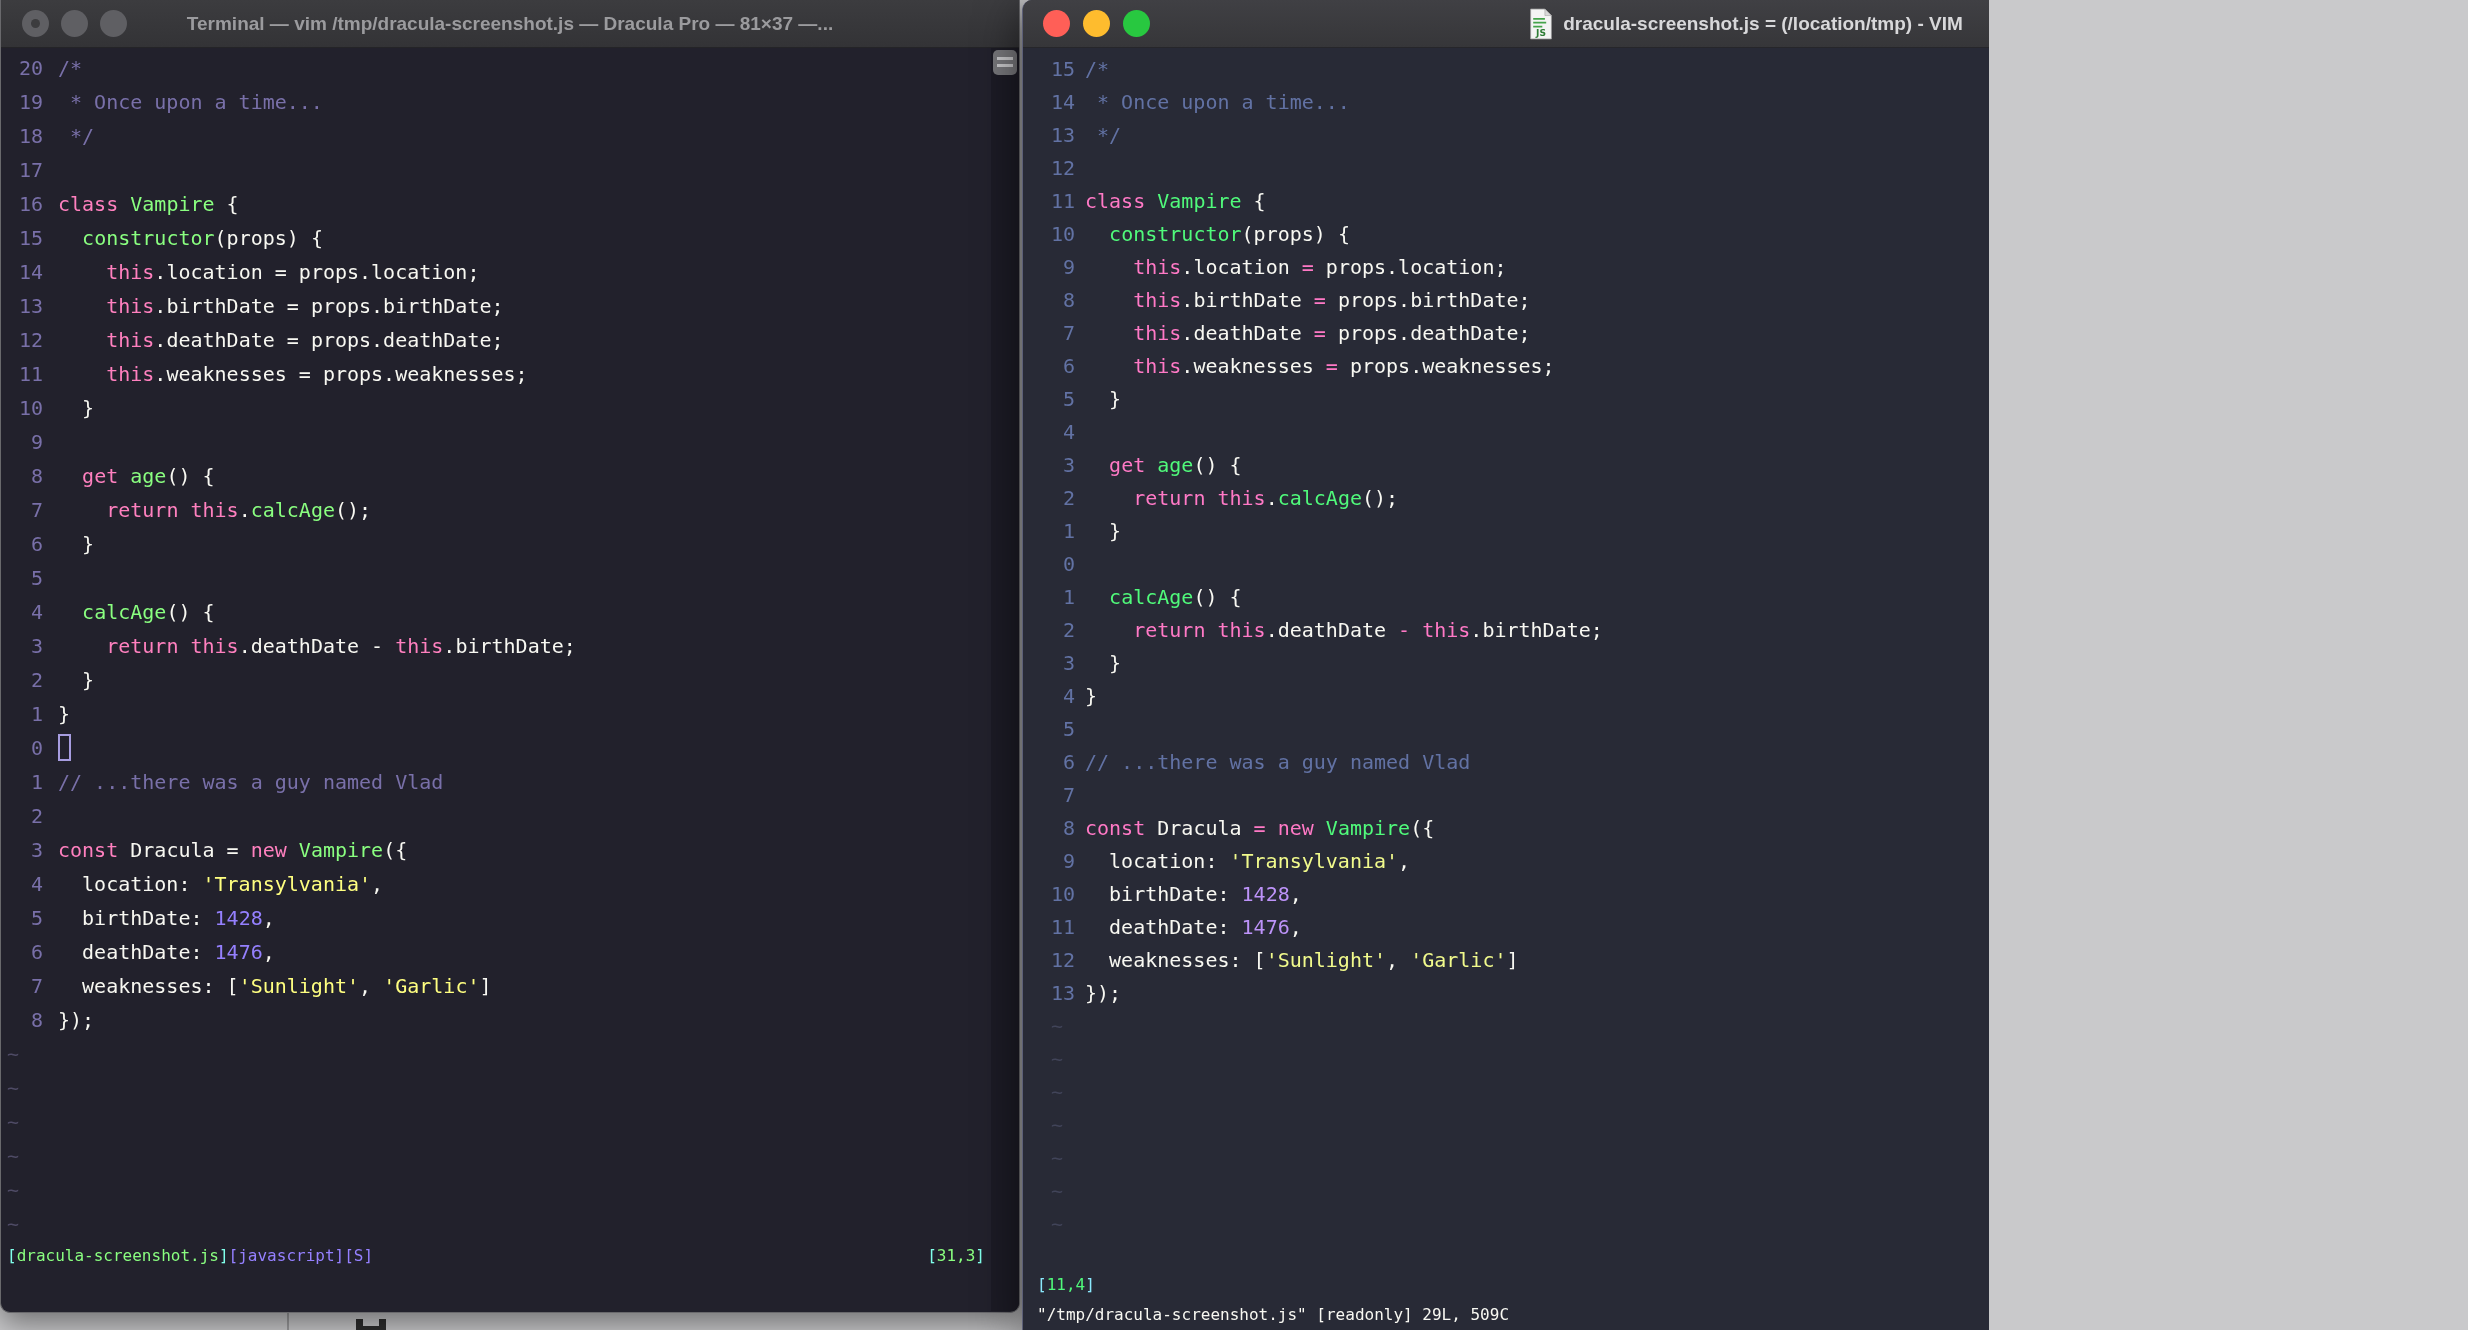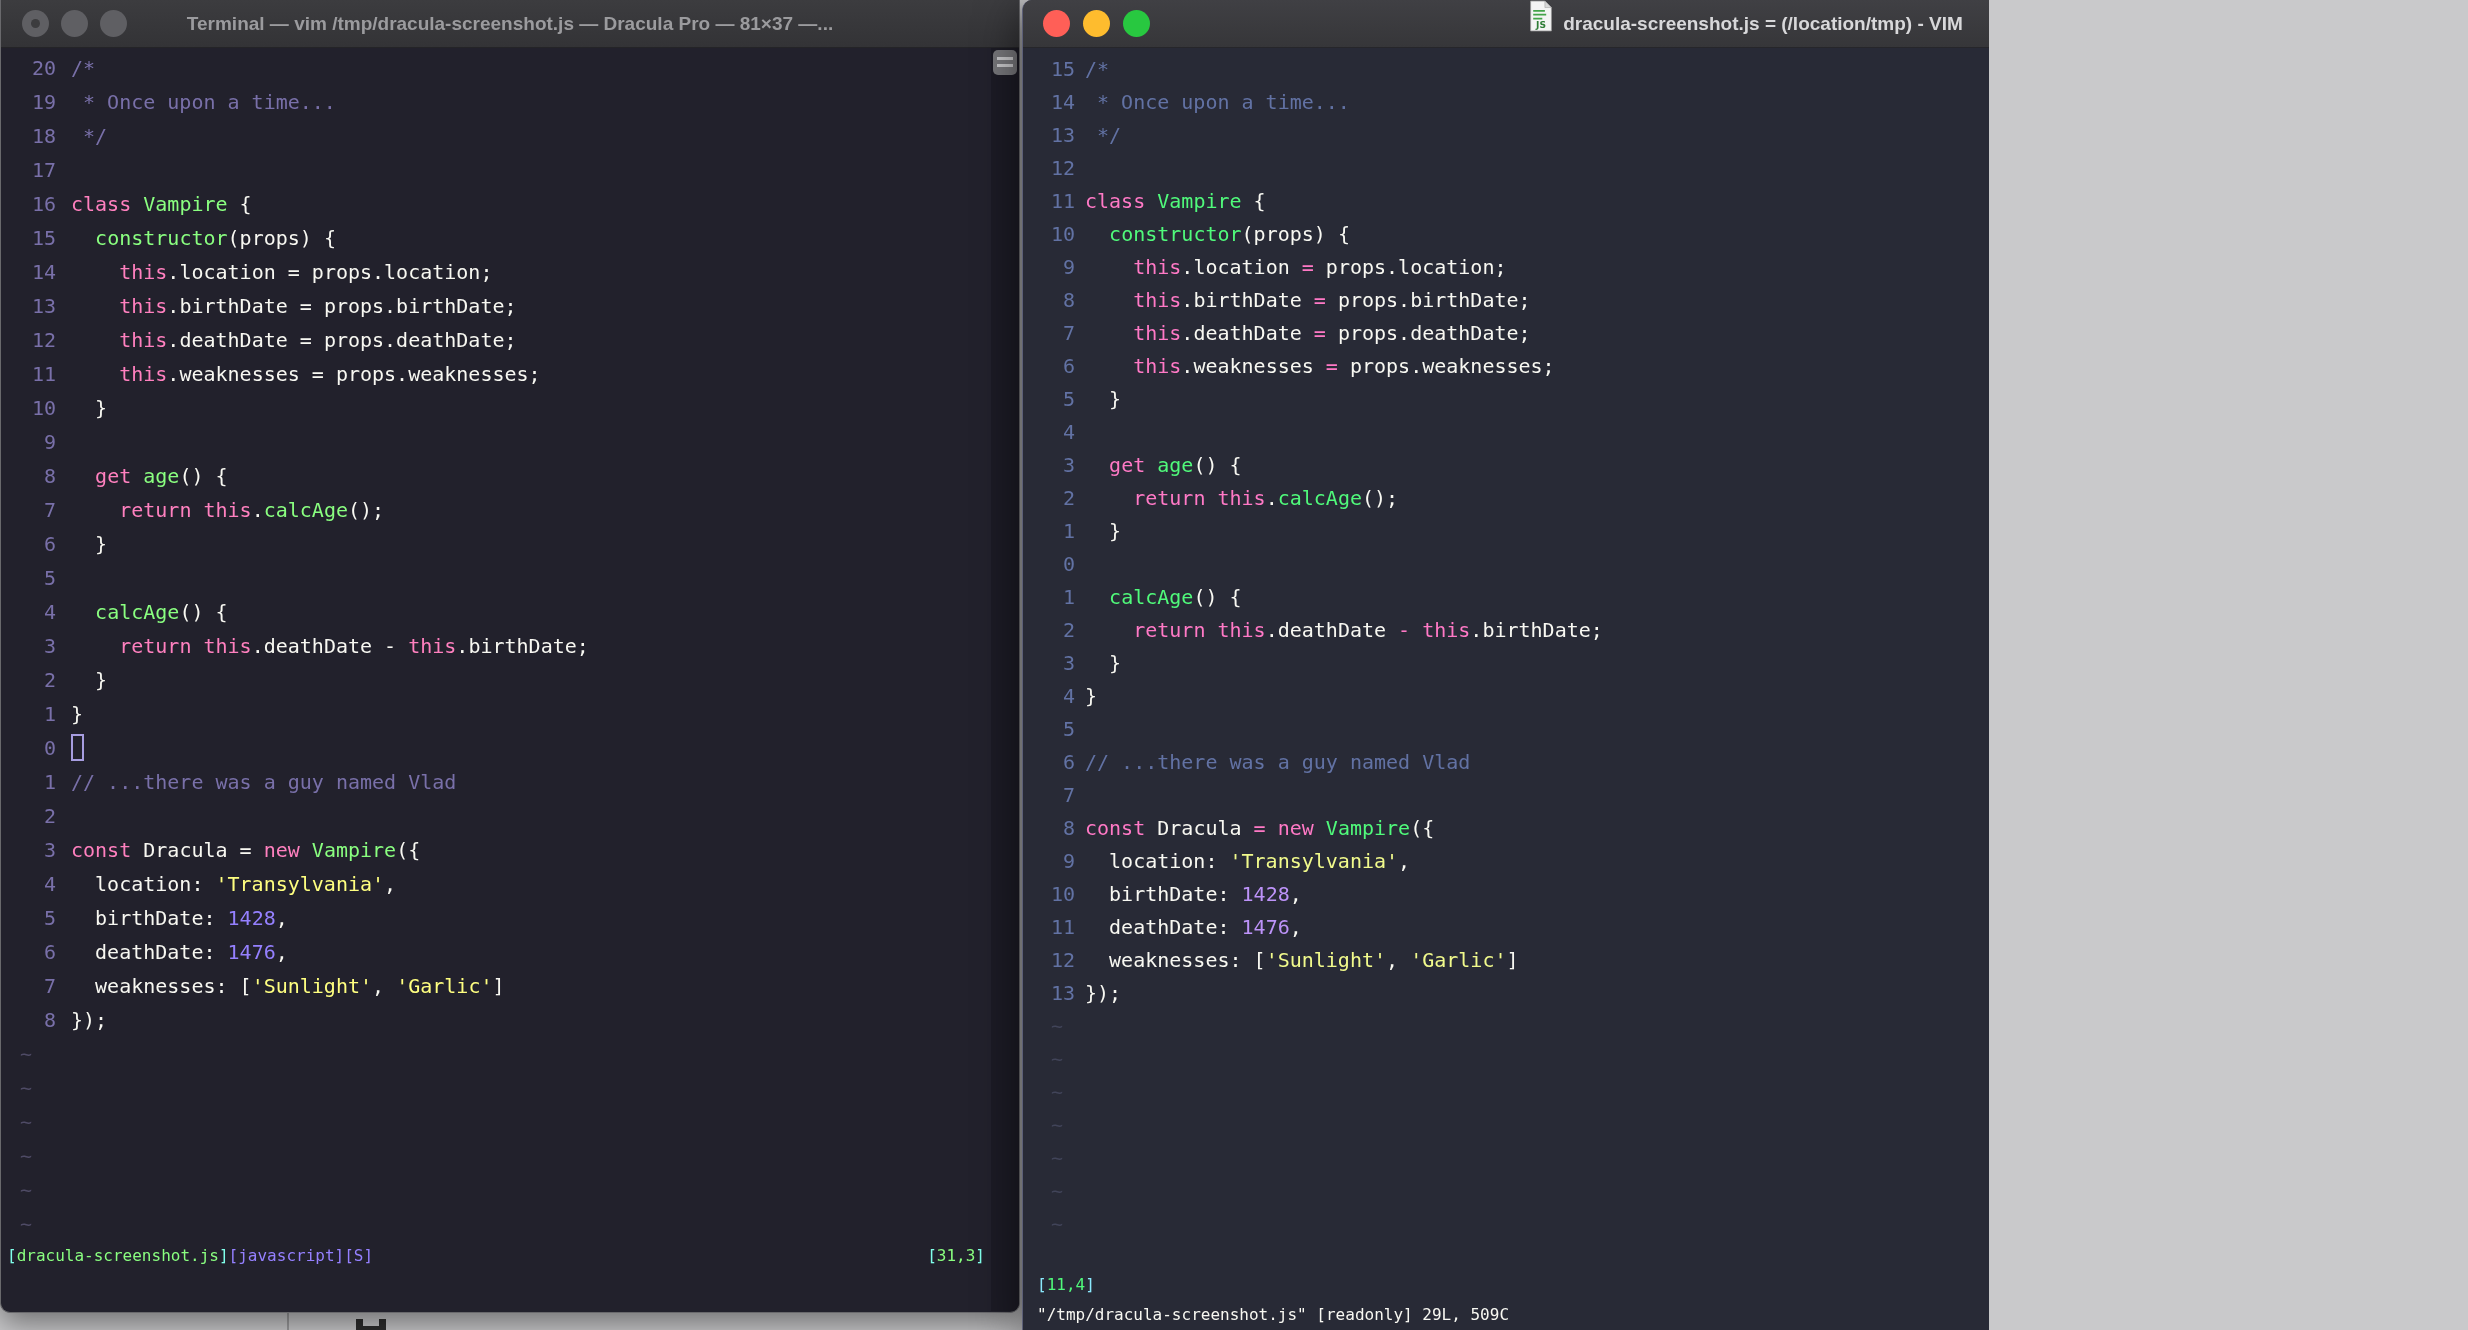--- a/index.html
+++ b/index.html
@@ -21,33 +21,33 @@
              box-shadow:0 12px 45px rgba(0,0,0,.6);}
 
   .titlebar{position:absolute;left:0;top:0;right:0;height:47px;
             font-family:"Liberation Sans",sans-serif;}
   .win-left  .titlebar{background:linear-gradient(#3c3c3f,#333336);border-bottom:1px solid #242427;}
   .win-right .titlebar{background:linear-gradient(#404044,#363639);border-bottom:1px solid #26262a;}
   .title{position:absolute;left:150px;right:150px;top:0;height:47px;line-height:47px;
          text-align:center;font-size:19px;font-weight:600;white-space:nowrap;overflow:hidden;}
   .win-left  .title{color:#9b9b9e;}
   .win-right .title{color:#d8d8da;}
-  .title-inner{display:inline-flex;align-items:flex-start;gap:9px;}
+  .title-inner{display:inline-flex;align-items:center;gap:9px;}
   .lights{position:absolute;left:0;top:0;height:47px;}
   .light{position:absolute;top:10px;width:27px;height:27px;border-radius:50%;}
   .light .dot{position:absolute;left:9px;top:9px;width:9px;height:9px;border-radius:50%;background:#3c3c3e;}
   .win-left .light{background:#5f5f63;}
   .win-left .l1{left:21px;} .win-left .l2{left:60px;} .win-left .l3{left:99px;}
   .win-right .l1{left:20px;background:#FF5F57;}
   .win-right .l2{left:60px;background:#FEBC2E;}
   .win-right .l3{left:100px;background:#28C840;}
 
   
   .code-area{position:absolute;left:0;right:0;font-size:20px;white-space:pre;}
-  .win-left  .code-area{top:47px;bottom:75px;padding:4px 30px 0 6px;margin-left:13px;}
+  .win-left  .code-area{top:47px;bottom:75px;padding:4px 30px 0 6px;}
   .win-right .code-area{top:47px;bottom:62px;padding:6px 24px 0 14px;margin-left:14px;}
   .win-left  .code-row{height:34px;line-height:34px;}
   .win-right .code-row{height:33px;line-height:33px;}
   .ln{display:inline-block;text-align:right;}
   .win-left  .ln{width:36px;margin-right:15px;color:#7970A9;}
   .win-right .ln{width:24px;margin-right:10px;color:#6272A4;}
   .win-left  .tilde{color:#4F4B66;}
   .win-right .tilde{color:#414459;}
 
   

